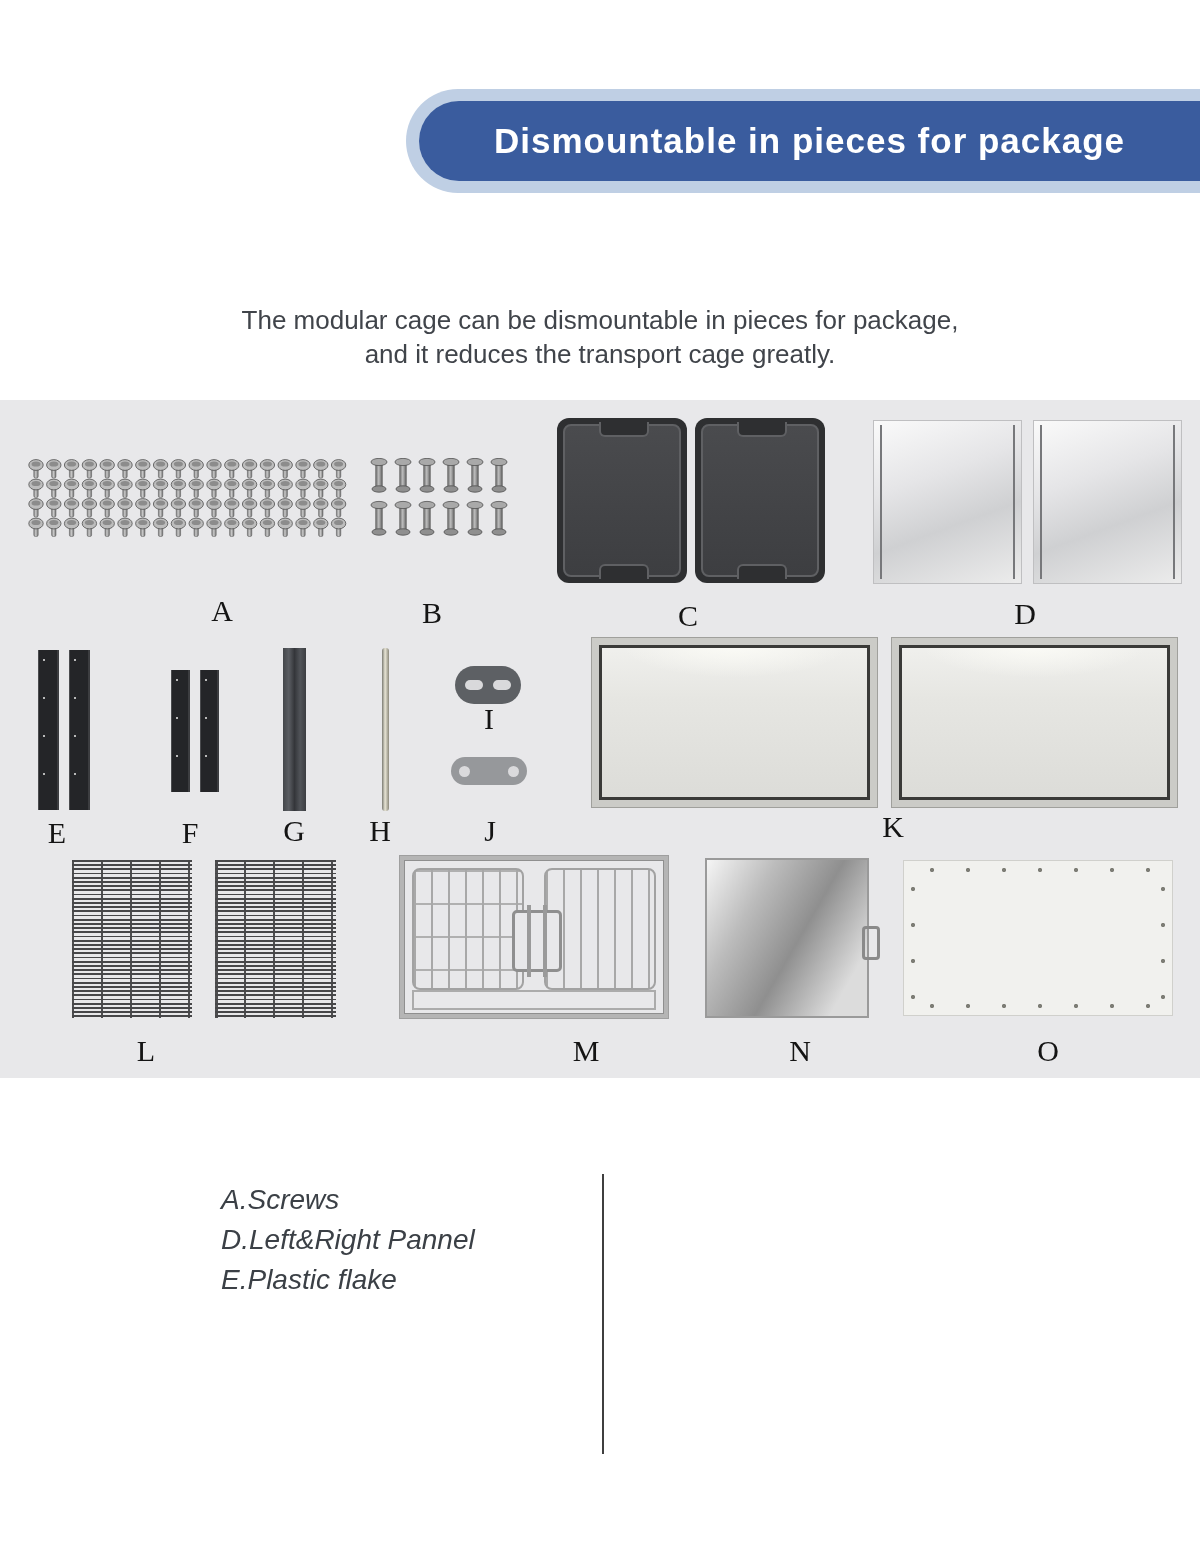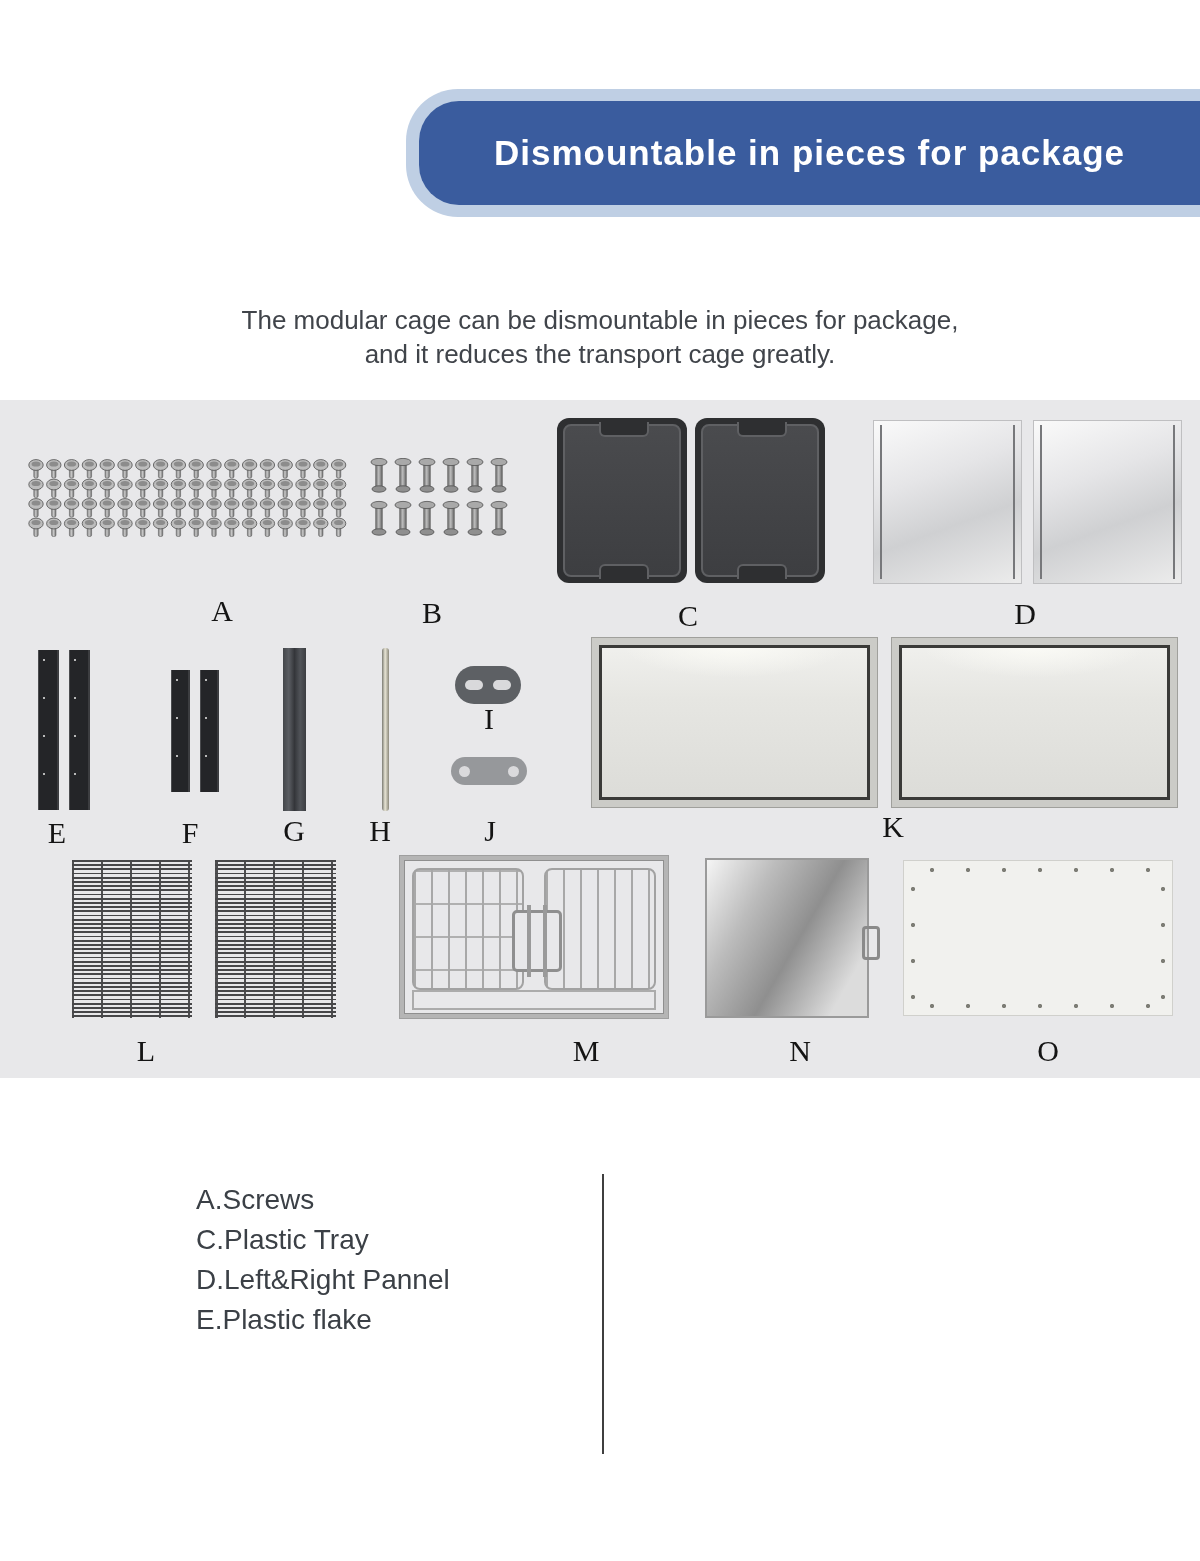--- a/index.html
+++ b/index.html
@@ -1,20 +1,20 @@
 <!DOCTYPE html>
 <html><head>
 <meta charset="utf-8">
 <style>
   html,body{margin:0;padding:0;background:#ffffff;}
   .page{position:relative;width:1200px;height:1561px;background:#ffffff;overflow:hidden;
         font-family:"Liberation Sans",sans-serif;}
 
   
-  .banner-outer{position:absolute;left:406px;top:89px;right:0;height:128px;
+  .banner-outer{position:absolute;left:406px;top:89px;right:0;height:104px;
                 background:#bfcfe4;border-radius:52px 0 0 52px;}
   .banner-inner{position:absolute;left:13px;top:12px;right:0;bottom:12px;
                 background:#3a5c9e;border-radius:40px 0 0 40px;
                 display:flex;align-items:center;justify-content:center;}
   .banner-title{color:#ffffff;font-weight:700;font-size:35px;letter-spacing:1px;}
 
   
   .intro{position:absolute;top:303px;left:0;width:100%;text-align:center;
          color:#40444a;font-size:26px;line-height:34px;}
 
@@ -92,21 +92,21 @@
             radial-gradient(circle,#7d7d75 1.8px,transparent 2.4px),
             radial-gradient(circle,#7d7d75 1.8px,transparent 2.4px),
             radial-gradient(circle,#7d7d75 1.8px,transparent 2.4px),
             radial-gradient(circle,#7d7d75 1.8px,transparent 2.4px);
           background-size:36px 10px,36px 10px,10px 36px,10px 36px;
           background-position:10px 4px,10px calc(100% - 4px),4px 10px,calc(100% - 4px) 10px;
           background-repeat:repeat-x,repeat-x,repeat-y,repeat-y;}
 
   
   .legend-col{position:absolute;top:1180px;}
-  .legend-left{left:196px;} .legend-right{left:720px;}
+  .legend-left{left:221px;font-style:italic;} .legend-right{left:720px;}
   .legend-item{font-size:28px;line-height:40px;color:#3b4046;}
   .legend-divider{position:absolute;left:602px;top:1174px;width:2px;height:280px;background:#3f3f3f;}
 </style>
 </head>
 <body>
 
 <div class="page">
 
   <div class="banner-outer">
     <div class="banner-inner">
@@ -304,21 +304,20 @@
     </div>
     <div class="lbl" style="left:800px;top:636px;">N</div>
 
     <div class="abs opanel" style="left:903px;top:460px;width:268px;height:154px;"></div>
     <div class="lbl" style="left:1048px;top:636px;">O</div>
 
   </div>
 
   <div class="legend-col legend-left">
     <div class="legend-item">A.Screws</div>
-    <div class="legend-item">C.Plastic Tray</div>
     <div class="legend-item">D.Left&amp;Right Pannel</div>
     <div class="legend-item">E.Plastic flake</div>
   </div>
 
   <div class="legend-divider"></div>
 
 
 </div>
 
 </body></html>

